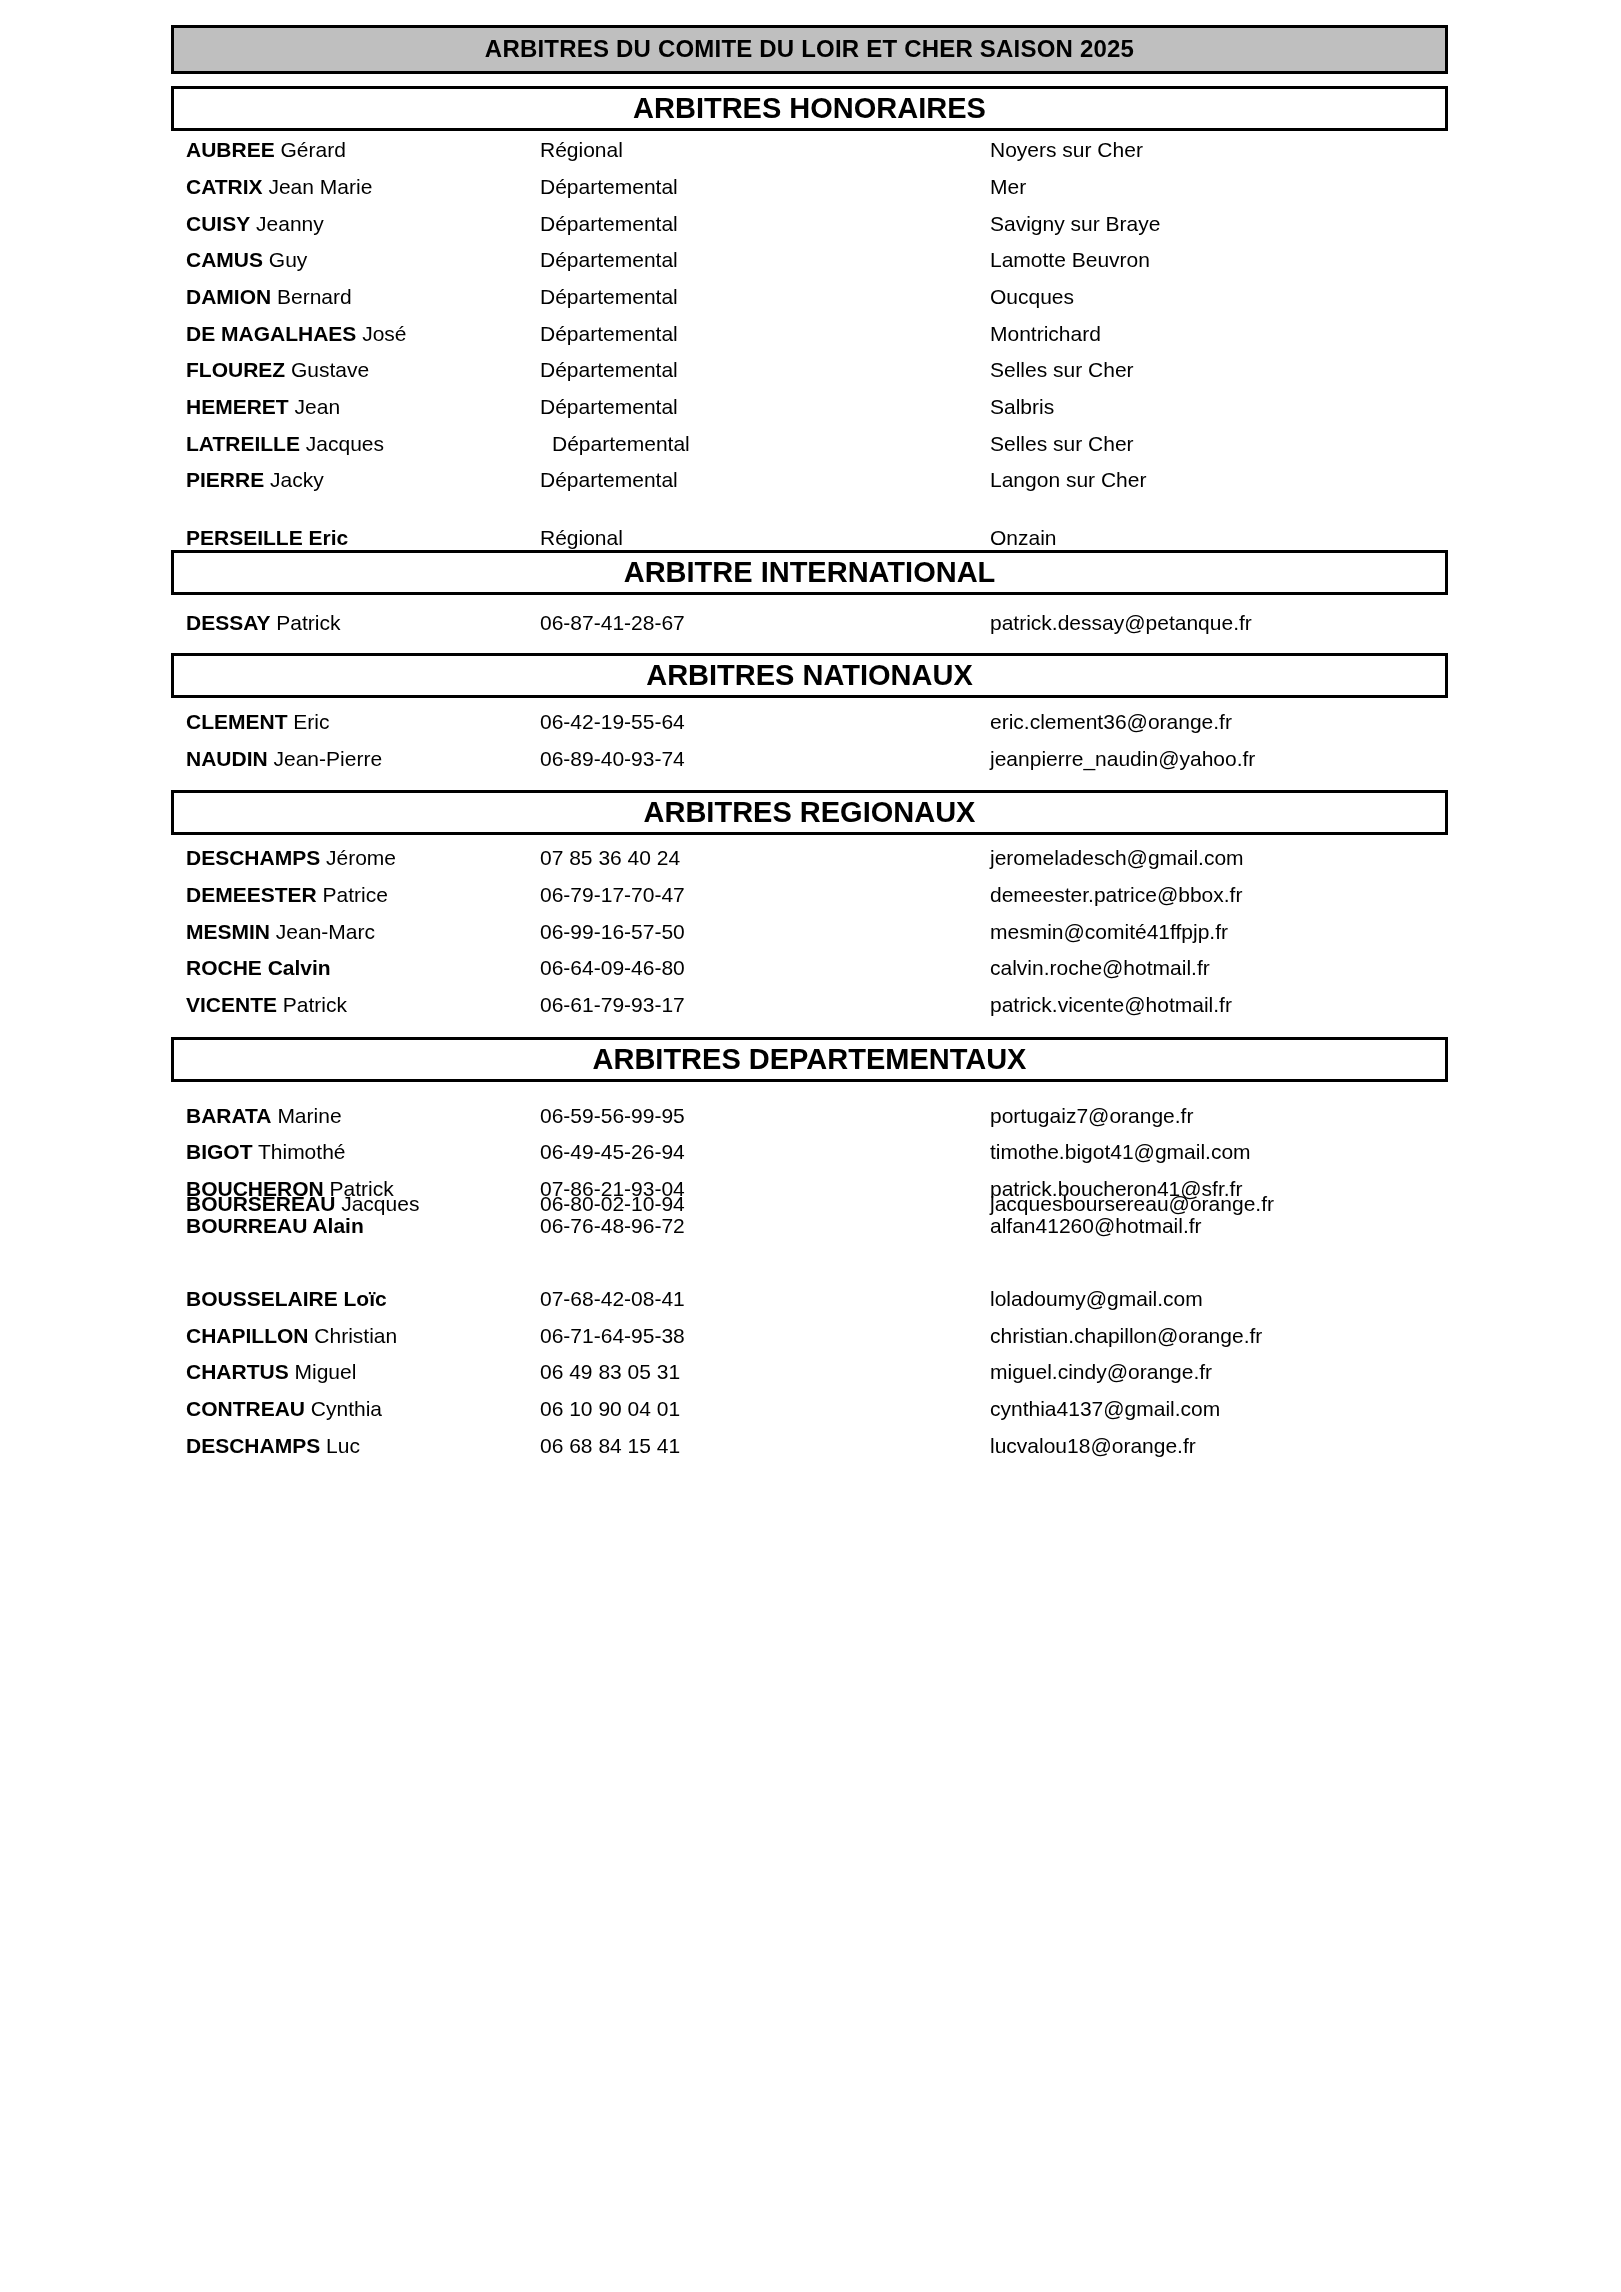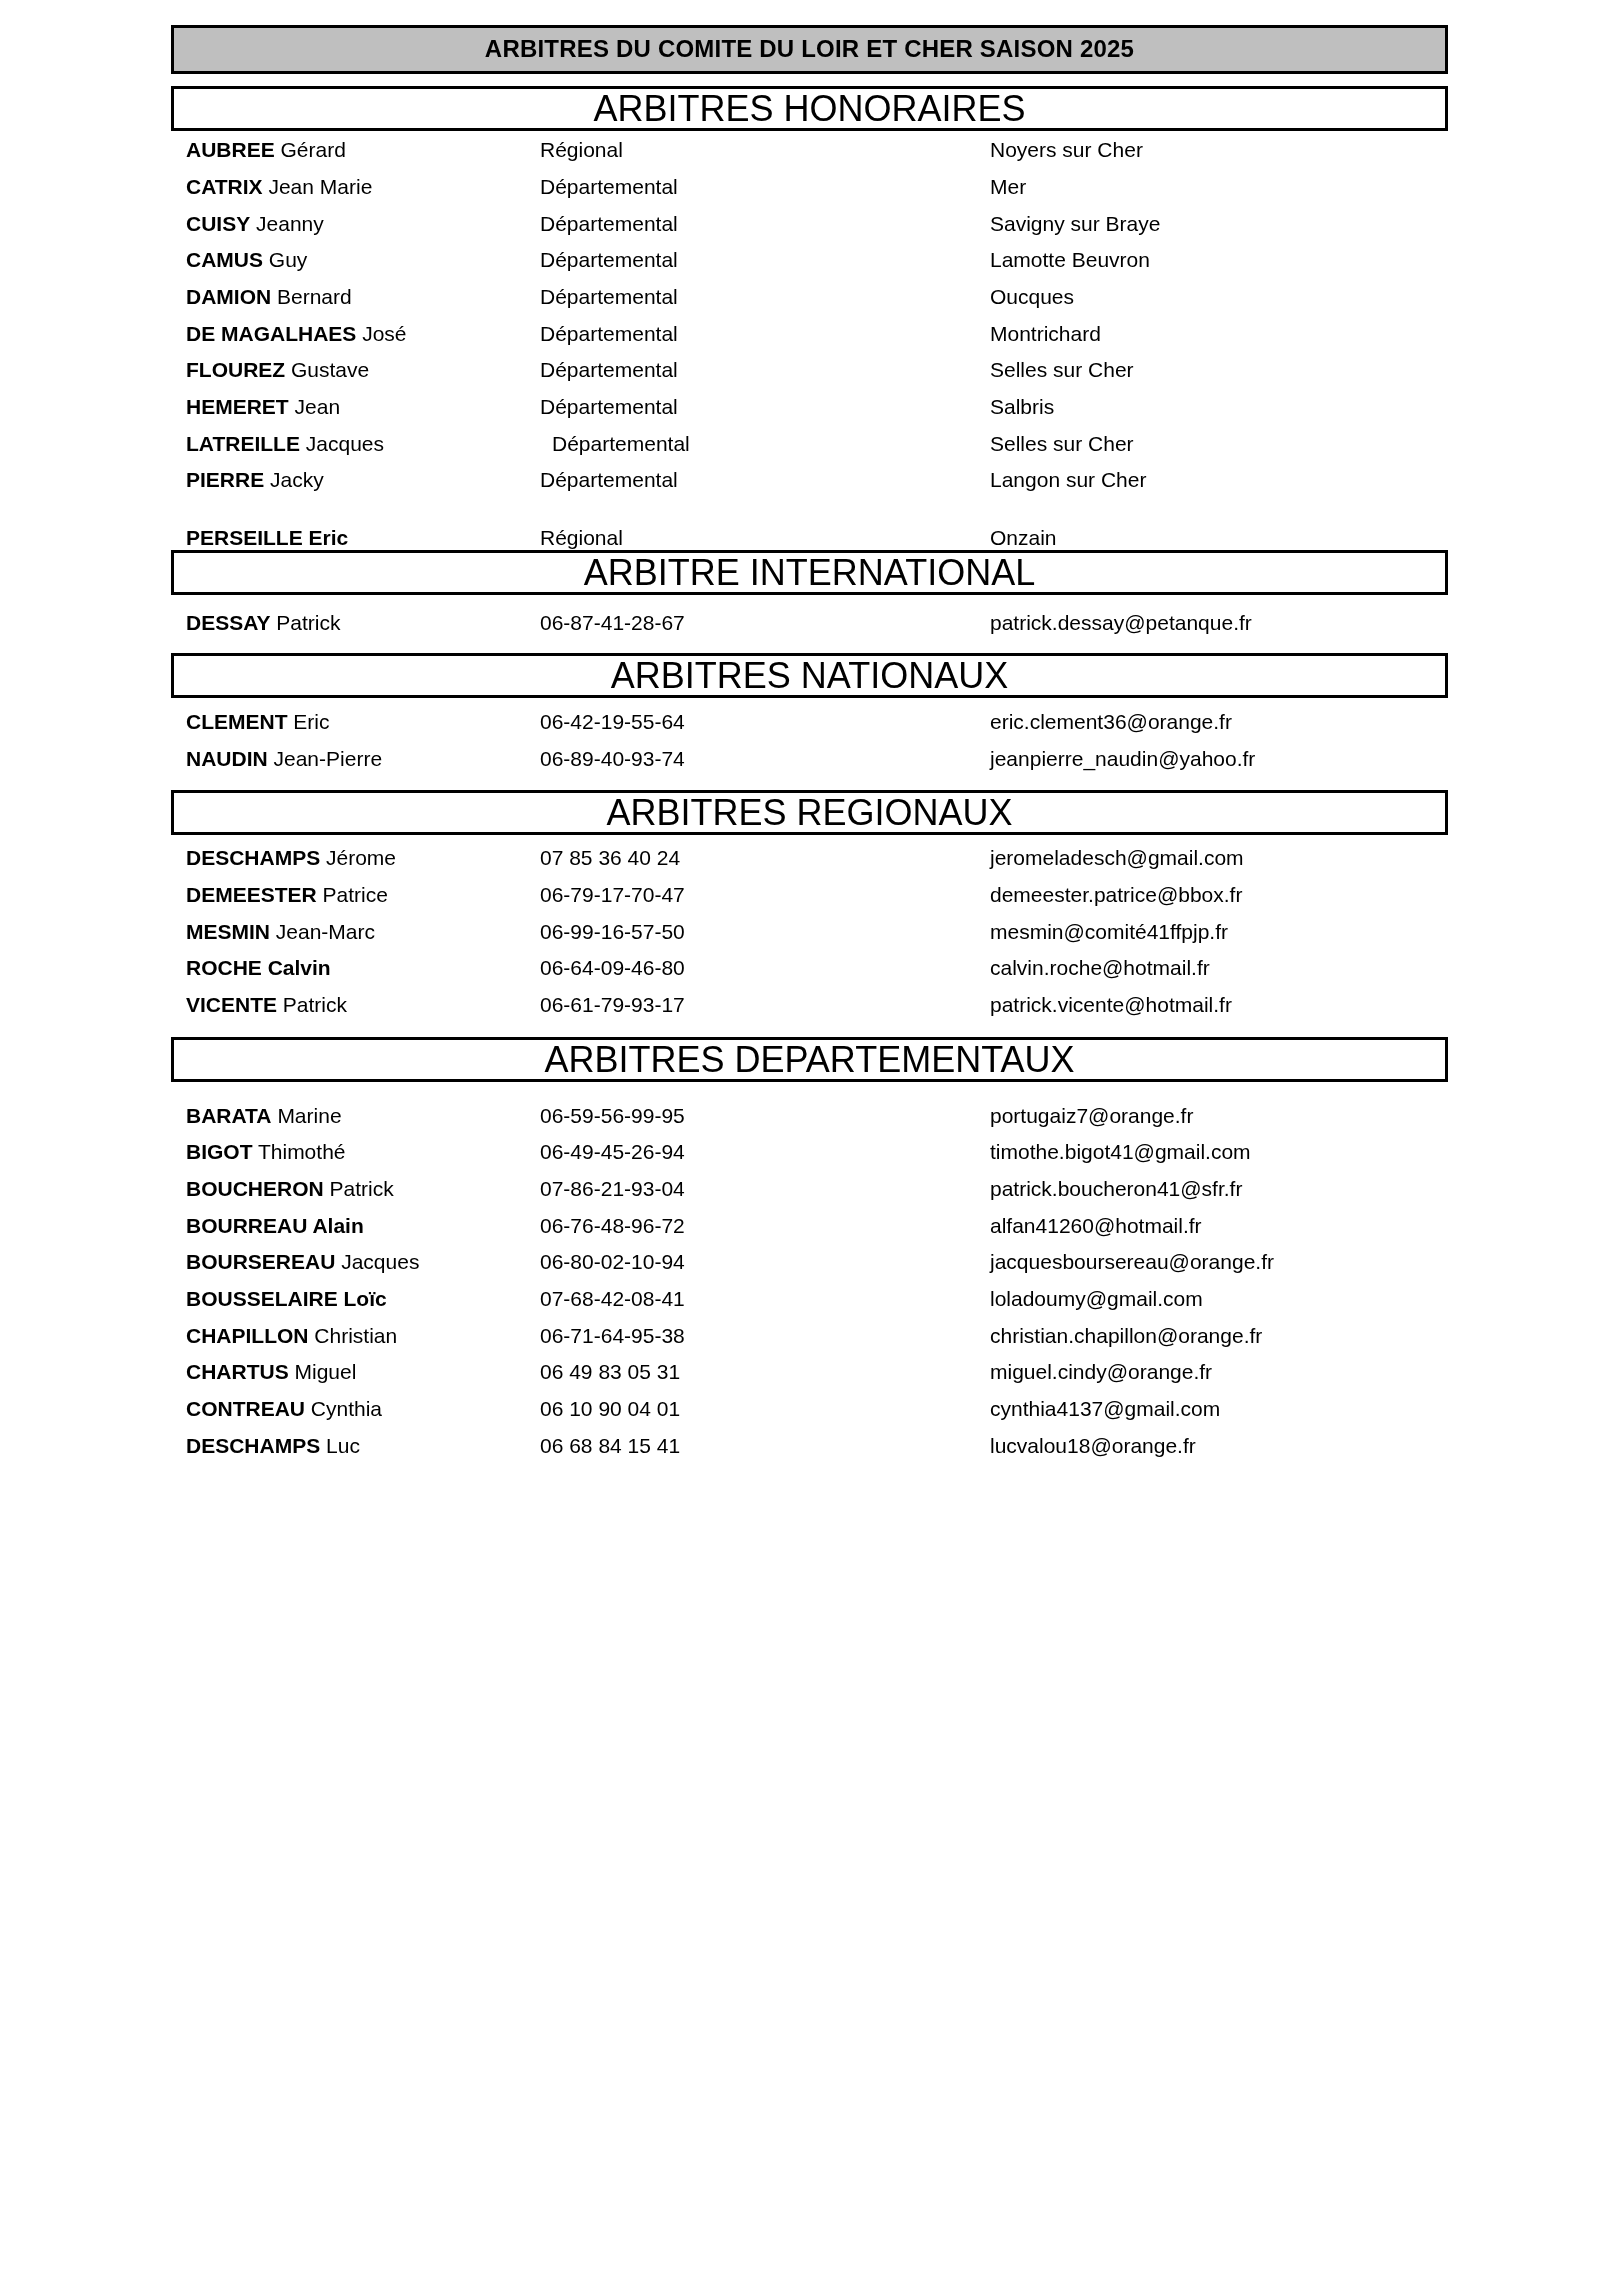--- a/index.html
+++ b/index.html
@@ -52,22 +52,22 @@
     width: 1277px;
     height: 45px;
     background: #ffffff;
     border: 3.9px solid #000000;
     box-sizing: border-box;
     display: flex;
     align-items: center;
     justify-content: center;
   }
   .section-header .section-text {
-    font-size: 36px;
-    font-weight: normal;
+    font-size: 29px;
+    font-weight: bold;
     white-space: nowrap;
     line-height: 1;
   }
 
   
   .row {
     position: absolute;
     left: 0;
     width: 1328px;
     height: 29px;
@@ -222,21 +222,21 @@
       <div class="row" style="top: 1174px;">
         <div class="cell c-name"><span class="lastname">BOUCHERON</span><span class="firstname"> Patrick</span></div>
         <div class="cell c-mid">07-86-21-93-04</div>
         <div class="cell c-right">patrick.boucheron41@sfr.fr</div>
       </div>
       <div class="row allbold" style="top: 1211px;">
         <div class="cell c-name"><span class="lastname">BOURREAU</span><span class="firstname"> Alain</span></div>
         <div class="cell c-mid">06-76-48-96-72</div>
         <div class="cell c-right">alfan41260@hotmail.fr</div>
       </div>
-      <div class="row" style="top: 1247px; padding-left: 23px;">
+      <div class="row" style="top: 1189px; padding-left: 23px;">
         <div class="cell c-name"><span class="lastname">BOURSEREAU</span><span class="firstname">  Jacques</span></div>
         <div class="cell c-mid">06-80-02-10-94</div>
         <div class="cell c-right">jacquesboursereau@orange.fr</div>
       </div>
       <div class="row allbold" style="top: 1284px;">
         <div class="cell c-name"><span class="lastname">BOUSSELAIRE</span><span class="firstname"> Loïc</span></div>
         <div class="cell c-mid">07-68-42-08-41</div>
         <div class="cell c-right">loladoumy@gmail.com</div>
       </div>
       <div class="row" style="top: 1321px; padding-left: 48px;">

